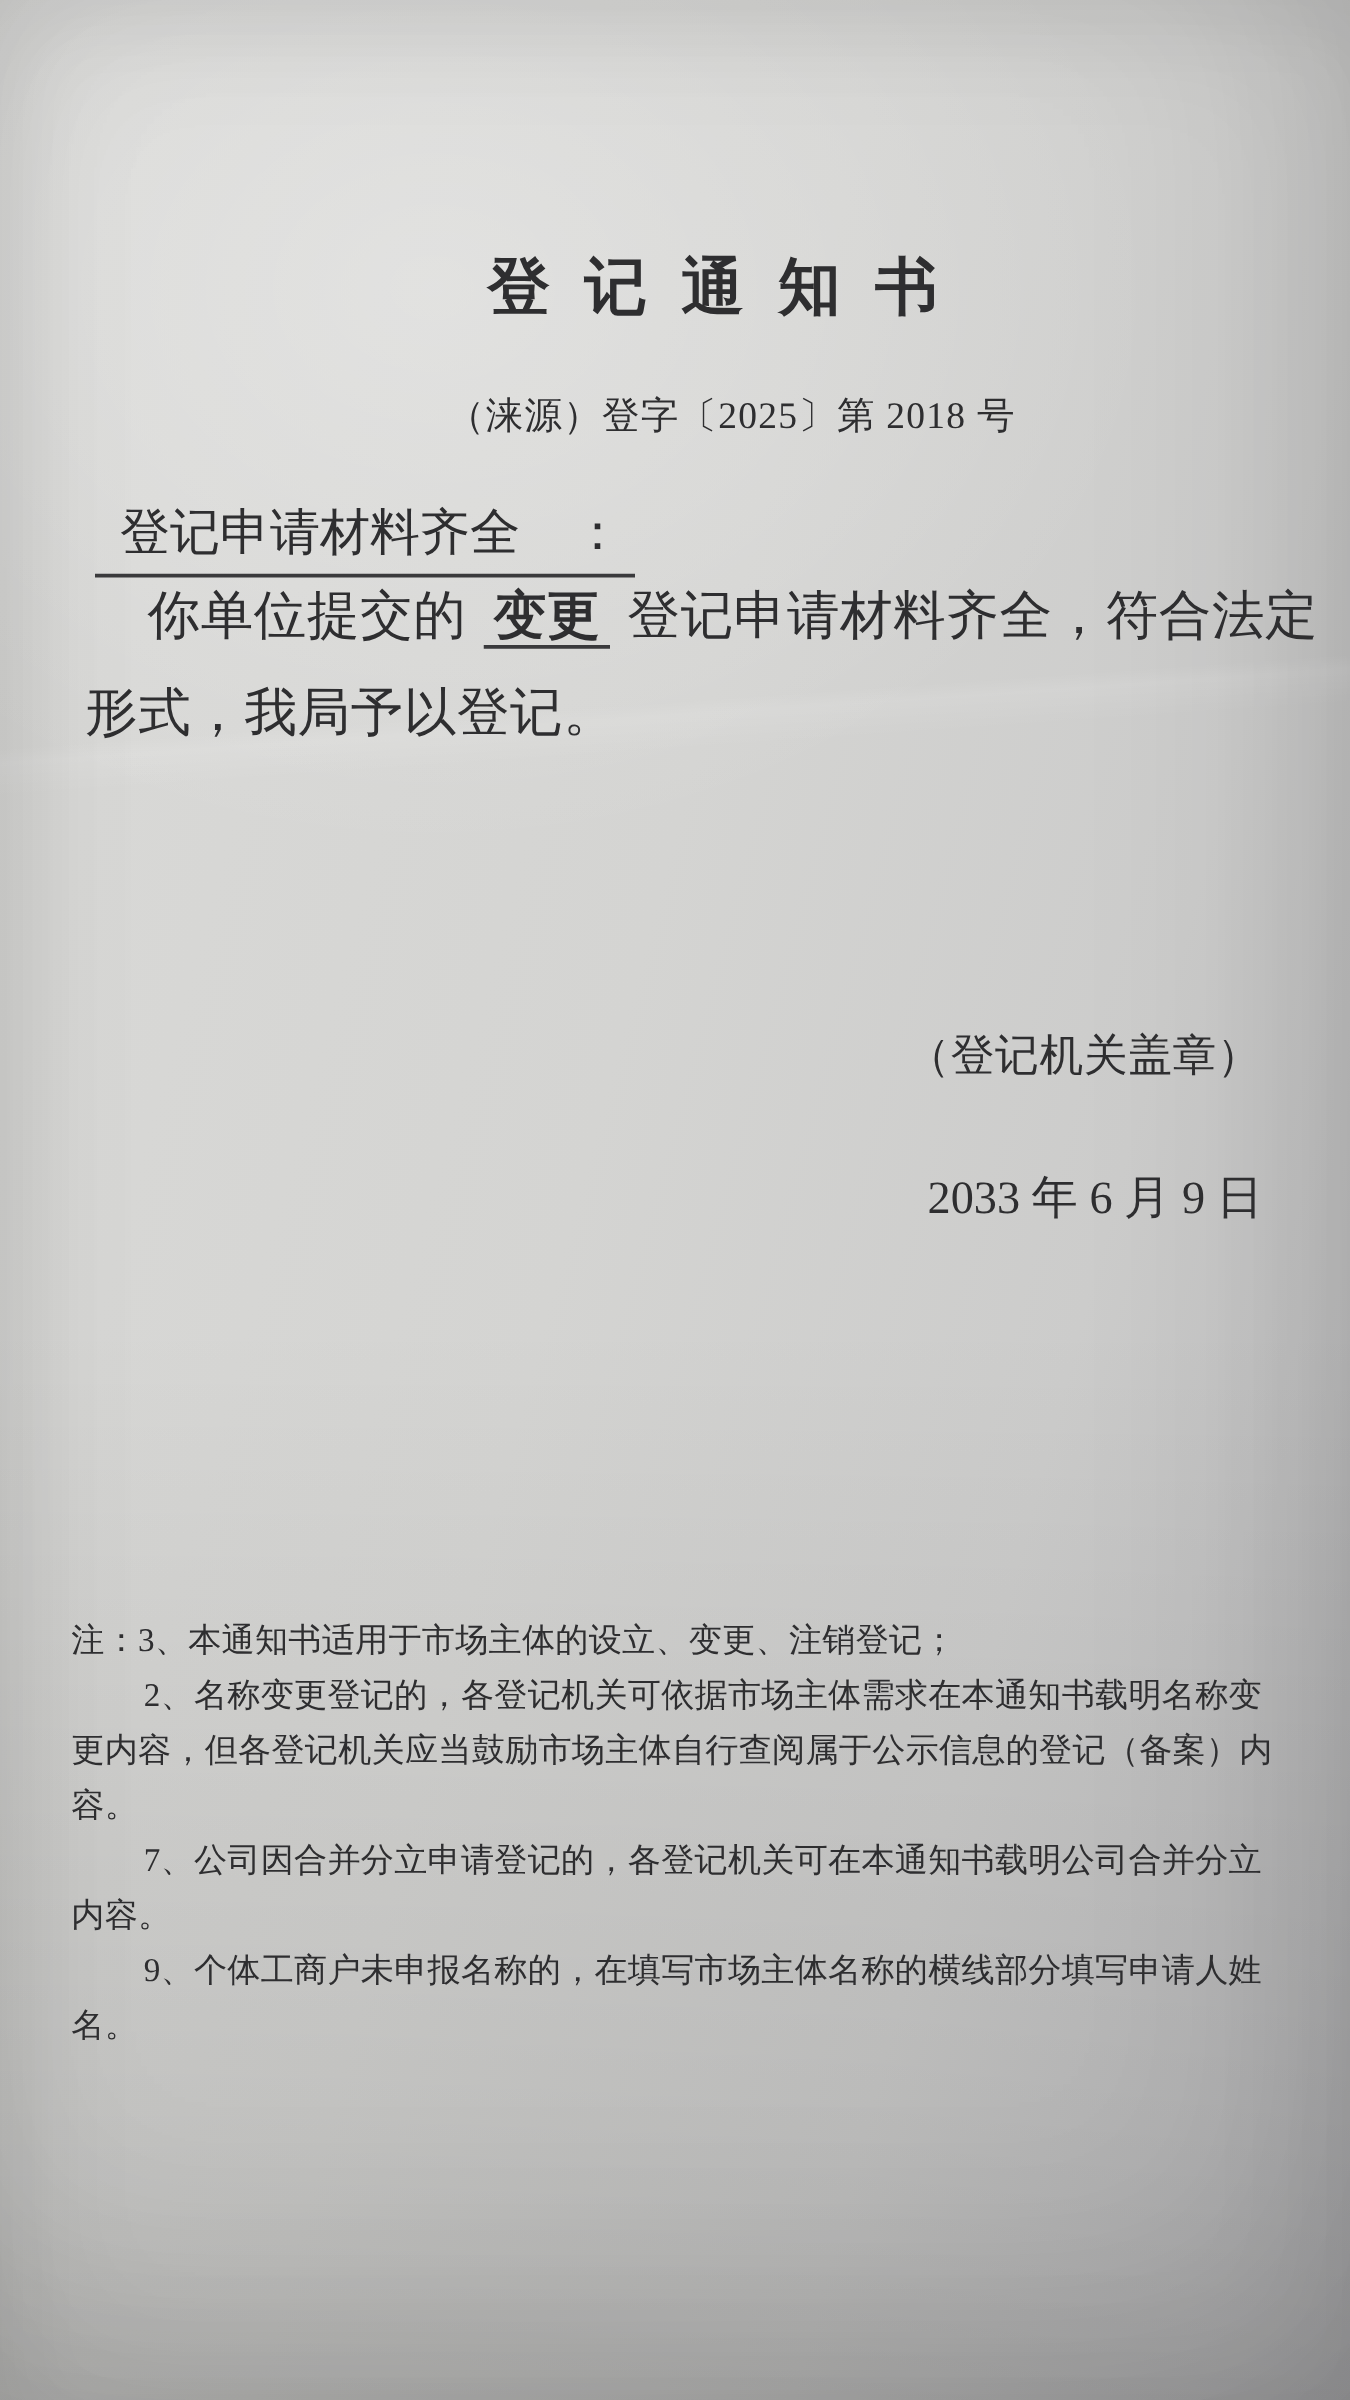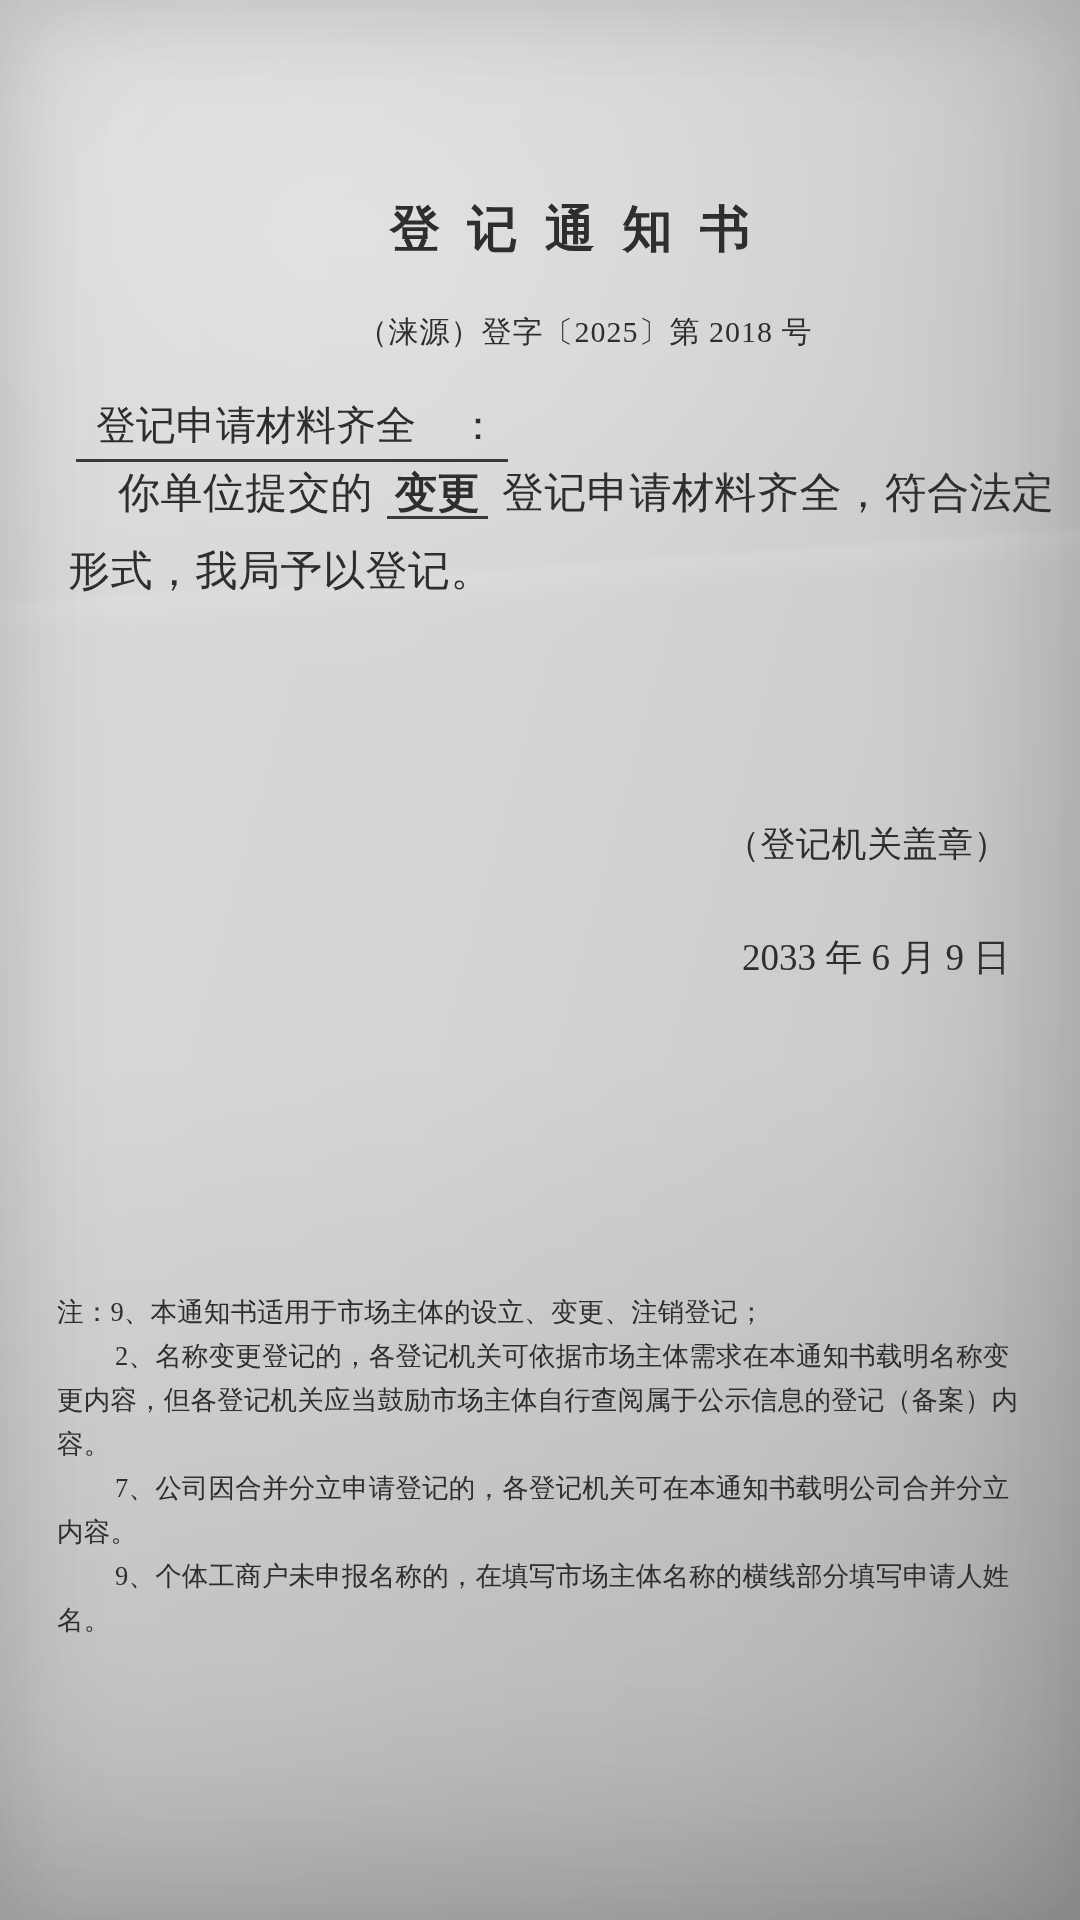--- a/index.html
+++ b/index.html
@@ -103,19 +103,19 @@
     <span class="u-line"><span>登记申请材料齐全</span><span class="gap"></span><span>：</span></span>
   </div>
 
   <div class="abs body-par"><span>你单位提交的</span><span class="blank">变更</span><span>登记申请材料齐全，符合法定形式，我局予以登记。</span></div>
 
   <div class="abs stamp-note">（登记机关盖章）</div>
 
   <div class="abs issue-date">2033 年 6 月 9 日</div>
 
   <div class="abs notes">
-    <p><span>注：</span><span>9、本通知书适用于市场主体的设立、变更、注销登记；</span></p>
+    <p><span>注：</span><span>3、本通知书适用于市场主体的设立、变更、注销登记；</span></p>
     <p class="indented">2、名称变更登记的，各登记机关可依据市场主体需求在本通知书载明名称变更内容，但各登记机关应当鼓励市场主体自行查阅属于公示信息的登记（备案）内容。</p>
     <p class="indented">7、公司因合并分立申请登记的，各登记机关可在本通知书载明公司合并分立内容。</p>
     <p class="indented">9、个体工商户未申报名称的，在填写市场主体名称的横线部分填写申请人姓名。</p>
   </div>
 
 </div>
 
 </body></html>

